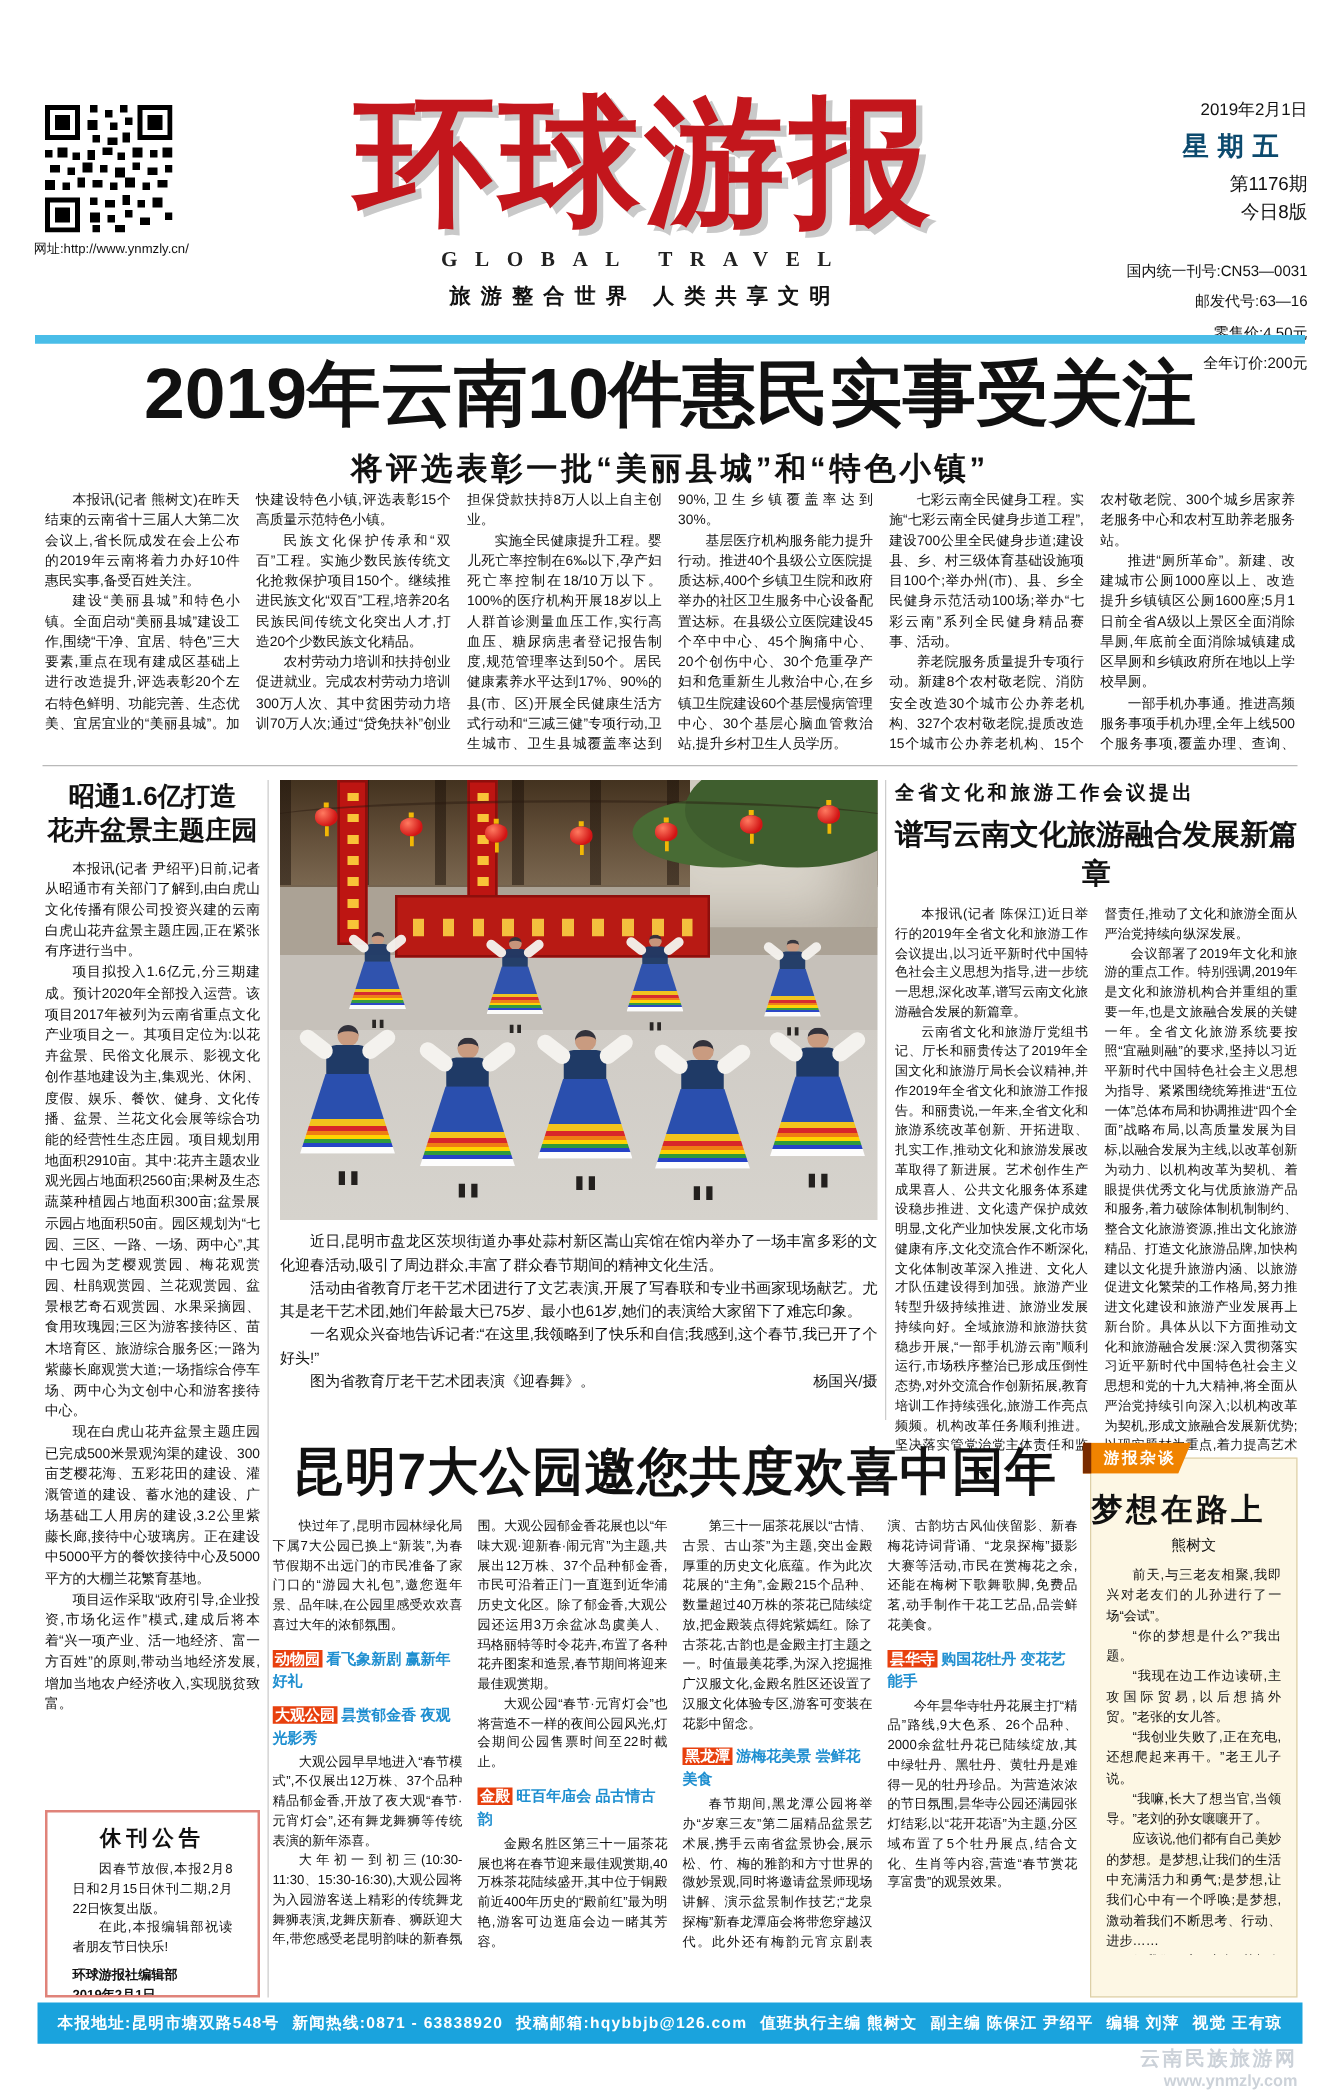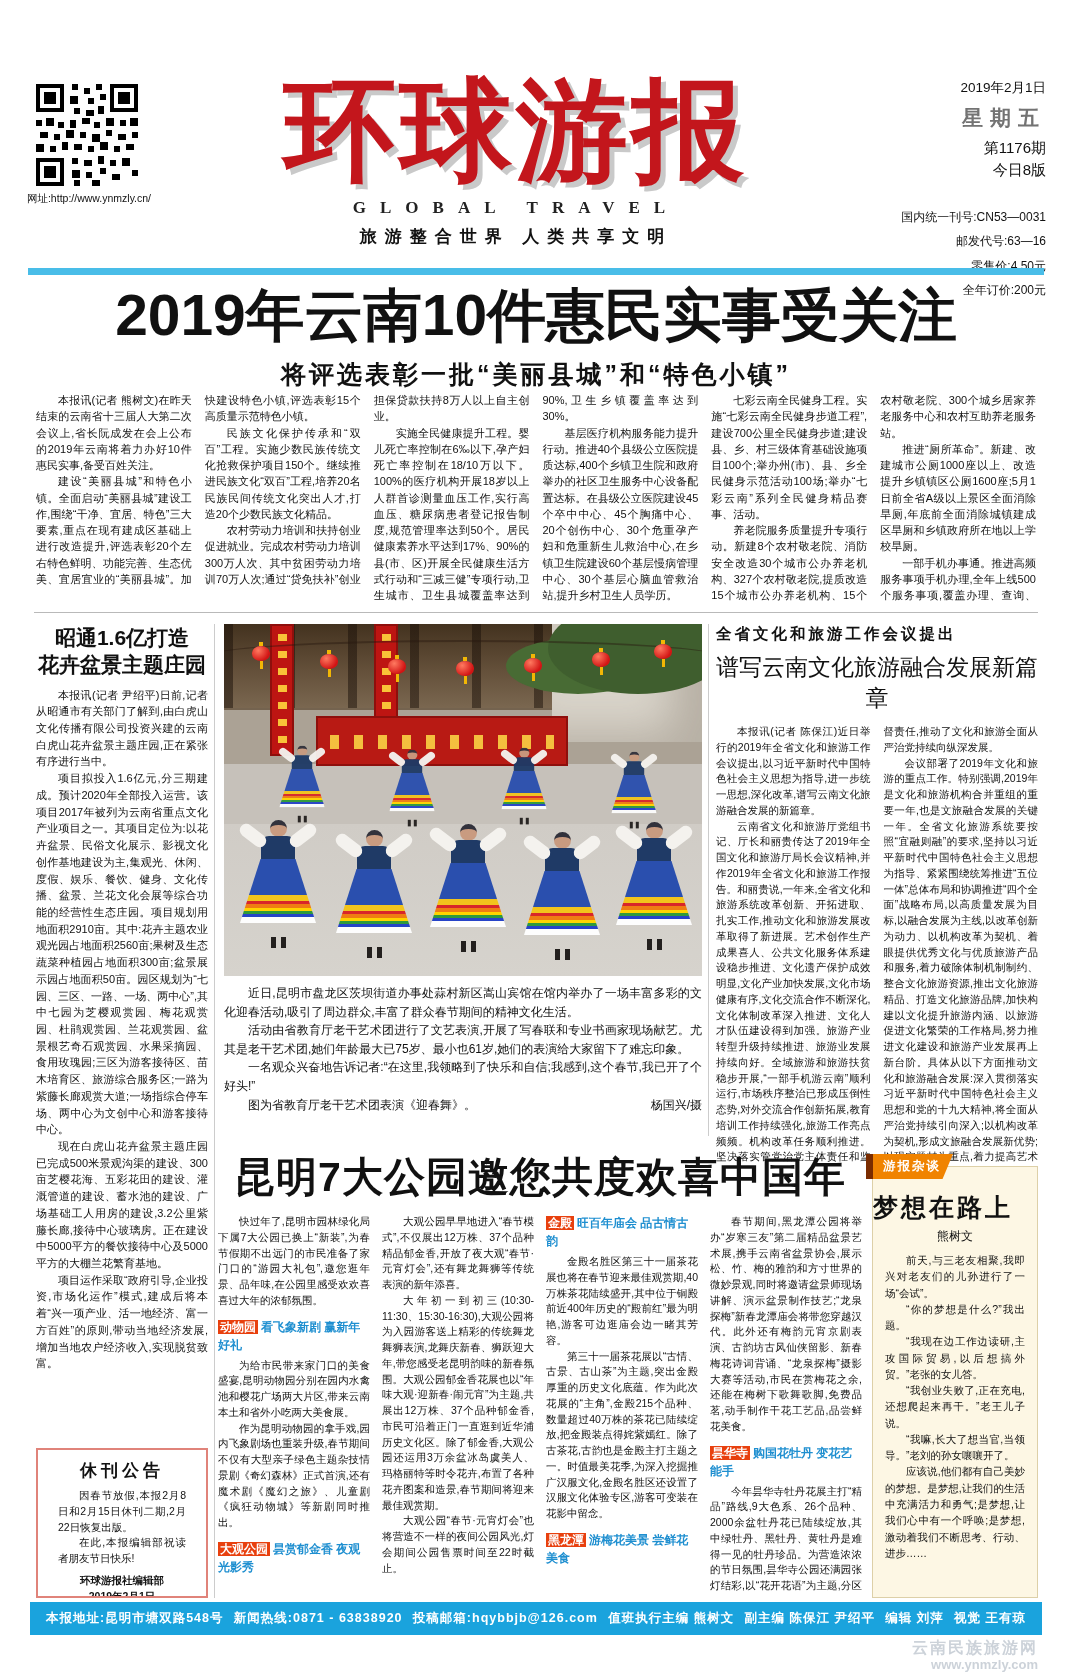--- a/index.html
+++ b/index.html
@@ -13,39 +13,39 @@
   .abs{position:absolute}
   
   .qr{left:36px;top:84px;width:102px;height:102px}
   .site{left:14px;top:192px;width:150px;text-align:center;font-size:10.5px;letter-spacing:0}
   .mast-center{left:236px;top:72px;width:560px;text-align:center}
   .mast-title{font-size:112px;line-height:1.05;font-weight:900;color:var(--brand-red);letter-spacing:4px;text-shadow:5px 5px 0 #c9c9c9;font-family:"DejaVu Sans",sans-serif}
   .mast-en{margin-top:8px;font-family:"Liberation Serif",serif;font-size:17px;font-weight:700;letter-spacing:14px;color:#222}
   .mast-slogan{margin-top:7px;font-size:17px;font-weight:600;letter-spacing:8px}
   .mast-right{right:26px;top:78px;width:190px;text-align:right;line-height:1.45}
   .m-date{font-size:13.5px}
-  .m-week{font-size:21px;font-weight:800;color:#737373;letter-spacing:7px;margin:5px 0 4px}
+  .m-week{font-size:21px;font-weight:800;color:#0c4a6e;letter-spacing:7px;margin:5px 16px 4px}
   .m-issue,.m-ed{font-size:15px}
   .m-info{margin-top:24px;font-size:12px;line-height:2.05}
   .rule-cyan{left:28px;top:268px;width:1016px;height:7px;background:var(--accent-cyan)}
   
   .lead-head{left:30px;top:284px;width:1012px;text-align:center}
   .lead-h1{font-size:57px;font-weight:900;letter-spacing:0;line-height:1.1;transform:scaleX(1.03)}
   .lead-h2{font-size:25px;font-weight:800;letter-spacing:3px;margin-top:11px}
   .lead-body{left:36px;top:392px;width:1000px;height:212px;column-count:6;column-gap:13px;font-size:11px;line-height:1.48;overflow:hidden;text-align:justify}
   .para{text-indent:2em;text-align:justify}
   .hr1{left:34px;top:612px;width:1004px;border-top:1px solid #b9b9b9}
   
   .zh{left:36px;top:624px;width:172px;height:974px;display:flex;flex-direction:column}
   .zh-title{text-align:center;font-size:21px;font-weight:900;line-height:1.3;margin-bottom:8px}
   .zh-body{flex:1;overflow:hidden;font-size:11px;line-height:1.52}
   .notice{margin-top:8px;border:2px solid var(--notice-border);padding:9px 20px;height:150px;overflow:hidden}
   .notice-title{text-align:center;font-size:17px;font-weight:800;letter-spacing:4px;margin-bottom:6px}
   .notice-body{font-size:10.5px;line-height:1.5}
-  .notice-sig{margin-top:6px;text-align:center;font-size:10.5px;font-weight:700;line-height:1.5}
+  .notice-sig{margin-top:6px;text-align:left;font-size:10.5px;font-weight:700;line-height:1.5}
   .vline1{left:214px;top:624px;height:974px;border-left:1px solid #ccc}
   
   .photo{left:224px;top:624px;width:478px;height:352px;overflow:hidden;background:linear-gradient(180deg,#74634f 0 86px,#aba295 86px 140px,#c6c1ba 140px 200px,#d0ccc6 200px,#d6d3cd 100%)}
   .ph-awning{position:absolute;left:0;top:0;right:0;height:84px;background:linear-gradient(180deg,#43321f,#64503a 55%,#7a6750);}
   .ph-awning::after{content:'';position:absolute;inset:0;background:repeating-linear-gradient(90deg,rgba(25,15,8,.5) 0 9px,transparent 9px 62px)}
   .ph-wallR{position:absolute;right:0;top:0;width:150px;height:118px;background:#d9d4ca;box-shadow:inset -30px -10px 40px rgba(120,110,95,.35)}
   .ph-green{position:absolute;right:-26px;top:-22px;width:180px;height:92px;background:#3f5e2e;border-radius:50%;box-shadow:-60px 18px 0 -18px #486b34}
   .ph-bannerV{position:absolute;left:46px;top:0;width:24px;height:132px;background:#bd1512;border:2px solid #8e0f0c}
   .ph-bannerV::after{content:'';position:absolute;left:6px;top:8px;width:9px;height:110px;background:repeating-linear-gradient(180deg,rgba(255,214,60,.9) 0 7px,transparent 7px 17px)}
   .ph-bannerV2{left:150px;height:112px}
@@ -63,21 +63,21 @@
   .ds{display:block;width:76px;height:64px;margin:-2px auto 0;clip-path:polygon(27% 0,73% 0,100% 100%,0 100%);background:linear-gradient(180deg,#2a4fae 0 57%,#f2c41c 57% 65%,#d8262a 65% 71%,#ef7d13 71% 76%,#ffd400 76% 81%,#2f9a3c 81% 86%,#2643c8 86% 91%,#fdfdfd 91% 100%)}
   .dancer::after{content:'';position:absolute;bottom:0;left:31px;width:5px;height:11px;background:#23201e;box-shadow:10px 0 0 #23201e}
   .sm{transform:scale(.6);opacity:.96}
   
   .caption{left:224px;top:984px;width:478px;font-size:12px;line-height:1.55}
   .credit{float:right;text-indent:0}
   .vline2{left:708px;top:624px;height:512px;border-left:1px solid #ccc}
   
   .culture{left:716px;top:624px;width:322px}
   .cu-kicker{text-align:left;font-size:15.5px;font-weight:800;letter-spacing:3px}
-  .cu-title{text-align:center;font-size:23px;font-weight:400;letter-spacing:0;margin:7px 0 10px}
+  .cu-title{text-align:center;font-size:23px;font-weight:700;letter-spacing:0;margin:7px 0 10px}
   .cu-body{column-count:2;column-gap:13px;height:452px;overflow:hidden;font-size:10.5px;line-height:1.5}
   
   .parks{left:218px;top:1154px;width:644px}
   .parks-title{font-size:41px;font-weight:900;text-align:center;letter-spacing:1px;line-height:1.15}
   .parks-body{margin-top:13px;column-count:4;column-gap:12px;height:384px;overflow:hidden;font-size:10.5px;line-height:1.5}
   .park-h{margin:9px 0 4px;font-size:12px;font-weight:800;break-inside:avoid}
   .park-label{background:var(--label-red);color:#fff;padding:0 2px;margin-right:3px}
   .park-head{color:var(--subhead-blue)}
   
   .essay{left:872px;top:1166px;width:166px;height:432px;background:var(--essay-bg);border:1px solid #ddd0a8}
@@ -310,24 +310,20 @@
         <p class="para">会议部署了2019年文化和旅游的重点工作。特别强调,2019年是文化和旅游机构合并重组的重要一年,也是文旅融合发展的关键一年。全省文化旅游系统要按照“宜融则融”的要求,坚持以习近平新时代中国特色社会主义思想为指导、紧紧围绕统筹推进“五位一体”总体布局和协调推进“四个全面”战略布局,以高质量发展为目标,以融合发展为主线,以改革创新为动力、以机构改革为契机、着眼提供优秀文化与优质旅游产品和服务,着力破除体制机制制约、整合文化旅游资源,推出文化旅游精品、打造文化旅游品牌,加快构建以文化提升旅游内涵、以旅游促进文化繁荣的工作格局,努力推进文化建设和旅游产业发展再上新台阶。具体从以下方面推动文化和旅游融合发展:深入贯彻落实习近平新时代中国特色社会主义思想和党的十九大精神,将全面从严治党持续引向深入;以机构改革为契机,形成文旅融合发展新优势;以现实题材为重点,着力提高艺术创作水平;以“九大工程”为抓手,全力推进“旅游革命”;以补齐短板为目标,努力提升公共文化服务效能;以创造性转化创新性发展为方向,大力推动文化遗产保护利用;以供给侧结构性改革为主线、着力推动文化产业加快发展;以综合执法改革为动力,加大市场培育监管力度;以做大做优品牌为着力点,深化国际交流合作;以落实乡村振兴战略为使命,大力推进文化旅游扶贫。</p>
       </div>
   </div>
 
   <div class="abs parks">
     <div class="parks-title">昆明7大公园邀您共度欢喜中国年</div>
     <div class="parks-body">
       <p class="para">快过年了,昆明市园林绿化局下属7大公园已换上“新装”,为春节假期不出远门的市民准备了家门口的“游园大礼包”,邀您逛年景、品年味,在公园里感受欢欢喜喜过大年的浓郁氛围。</p>
       <div class="park-sec">
         <div class="park-h"><span class="park-label">动物园</span><span class="park-head">看飞象新剧 赢新年好礼</span></div>
-        <div>
-            <p class="para">为给市民带来家门口的美食盛宴,昆明动物园分别在园内水禽池和樱花广场两大片区,带来云南本土和省外小吃两大美食展。</p>
-            <p class="para">作为昆明动物园的拿手戏,园内飞象剧场也重装升级,春节期间不仅有大型亲子绿色主题杂技情景剧《奇幻森林》正式首演,还有魔术剧《魔幻之旅》、儿童剧《疯狂动物城》等新剧同时推出。</p>
-          </div>
       </div>
       <div class="park-sec">
         <div class="park-h"><span class="park-label">大观公园</span><span class="park-head">昙赏郁金香 夜观光影秀</span></div>
         <div>
             <p class="para">大观公园早早地进入“春节模式”,不仅展出12万株、37个品种精品郁金香,开放了夜大观“春节·元宵灯会”,还有舞龙舞狮等传统表演的新年添喜。</p>
             <p class="para">大年初一到初三(10:30-11:30、15:30-16:30),大观公园将为入园游客送上精彩的传统舞龙舞狮表演,龙舞庆新春、狮跃迎大年,带您感受老昆明韵味的新春氛围。大观公园郁金香花展也以“年味大观·迎新春·闹元宵”为主题,共展出12万株、37个品种郁金香,市民可沿着正门一直逛到近华浦历史文化区。除了郁金香,大观公园还运用3万余盆冰岛虞美人、玛格丽特等时令花卉,布置了各种花卉图案和造景,春节期间将迎来最佳观赏期。</p>
             <p class="para">大观公园“春节·元宵灯会”也将营造不一样的夜间公园风光,灯会期间公园售票时间至22时截止。</p>
           </div>
       </div>
       <div class="park-sec">

